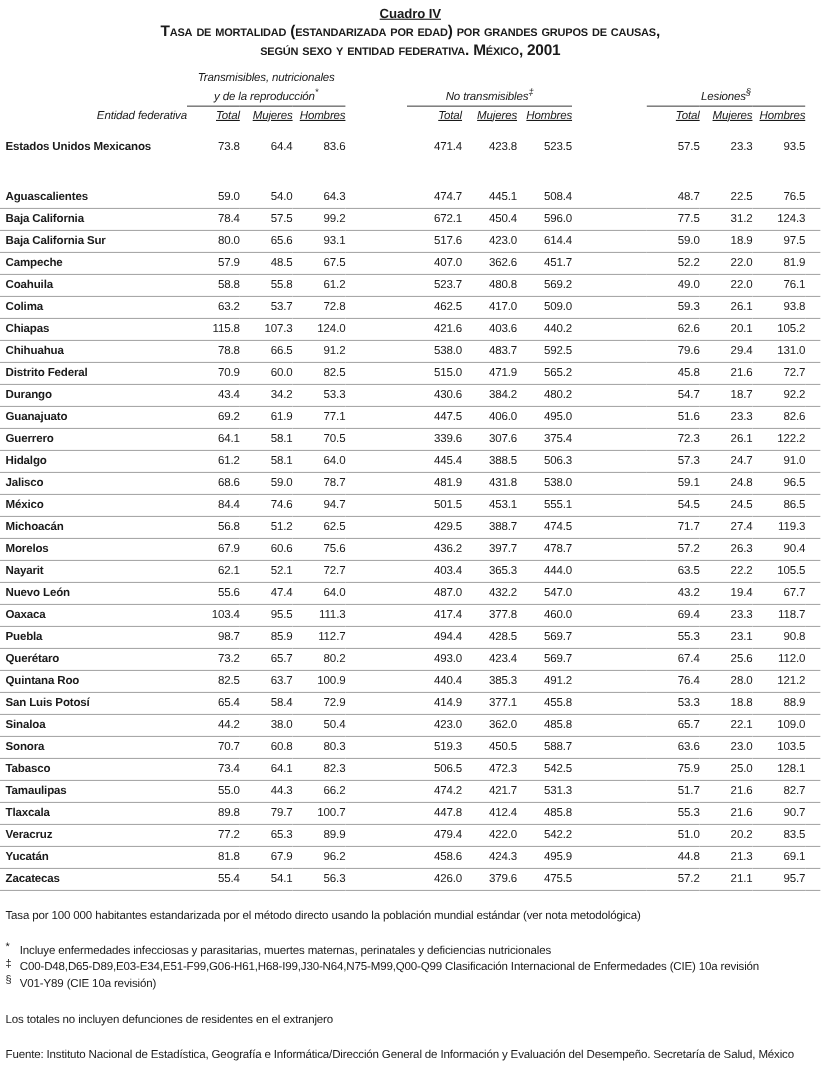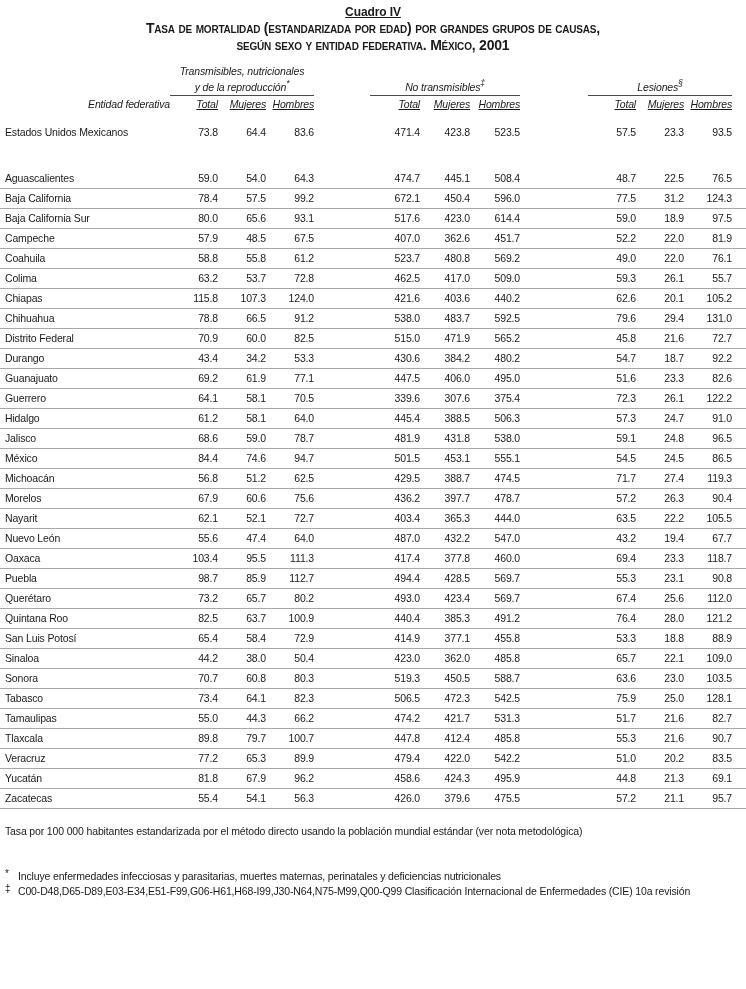--- a/index.html
+++ b/index.html
@@ -22,30 +22,30 @@
   table { width:746px; border-collapse:collapse; table-layout:fixed;
           font-size:10.5px; letter-spacing:-0.15px; }
   thead td { font-style:italic; }
   td { padding:0; }
   .grp { text-align:center; vertical-align:bottom; line-height:12px;
          border-bottom:1px solid #4a4a4a; padding-bottom:2px; }
   .grp sup { font-size:8.5px; }
   .entidad-head { text-align:right; vertical-align:bottom; padding:0 0 3px 5px; }
   .sub { text-align:right; padding:2px 0 3px 0;text-decoration:underline; }
   .num { text-align:right; }
-  .name { text-align:left; padding-left:5px; }
+  .name { text-align:left; padding-left:5px;font-weight:bold; }
   tbody td { height:19px; vertical-align:middle; }
   tr.national td { border-bottom:none; padding-top:10px; padding-bottom:6px; }
   tr.spacer td { height:21px; border:none; }
   tr.state td { border-bottom:1px solid #a8a8a8; }
 
   
   .footnotes { padding:0 6px 0 5px; font-size:10.5px; letter-spacing:-0.15px;
                line-height:14px; margin-top:15px; }
-  .rate-note { margin-bottom:31px; }
+  .rate-note { margin-bottom:18px; }
   .fn-block { margin-bottom:18px; }
   .fn-line { padding-left:13px; }
   .fn-mark { display:inline-block; width:13px; margin-left:-13px;
              position:relative; top:-3px; font-size:10px; }
   .totals-note { margin-bottom:18px; }
   .source { text-align:justify; }
 </style>
 </head>
 <body>
 
@@ -206,21 +206,21 @@
           <td class="num">63.2</td>
           <td class="num">53.7</td>
           <td class="num">72.8</td>
           <td></td>
           <td class="num">462.5</td>
           <td class="num">417.0</td>
           <td class="num">509.0</td>
           <td></td>
           <td class="num">59.3</td>
           <td class="num">26.1</td>
-          <td class="num">55.7</td>
+          <td class="num">93.8</td>
           <td></td>
         </tr>
         <tr class="state">
           <td class="name">Chiapas</td>
           <td class="num">115.8</td>
           <td class="num">107.3</td>
           <td class="num">124.0</td>
           <td></td>
           <td class="num">421.6</td>
           <td class="num">403.6</td>
@@ -607,16 +607,19 @@
           <td></td>
         </tr>
       </tbody>
   </table>
 
   <div class="footnotes">
     <div class="rate-note">Tasa por 100 000 habitantes estandarizada por el método directo usando la población mundial estándar (ver nota metodológica)</div>
     <div class="fn-block">
         <div class="fn-line"><span class="fn-mark">*</span><span>Incluye enfermedades infecciosas y parasitarias, muertes maternas, perinatales y deficiencias nutricionales</span></div>
         <div class="fn-line"><span class="fn-mark">‡</span><span>C00-D48,D65-D89,E03-E34,E51-F99,G06-H61,H68-I99,J30-N64,N75-M99,Q00-Q99 Clasificación Internacional de Enfermedades (CIE) 10a revisión</span></div>
+        <div class="fn-line"><span class="fn-mark">§</span><span>V01-Y89 (CIE 10a revisión)</span></div>
       </div>
+    <div class="totals-note">Los totales no incluyen defunciones de residentes en el extranjero</div>
+    <div class="source">Fuente: Instituto Nacional de Estadística, Geografía e Informática/Dirección General de Información y Evaluación del Desempeño. Secretaría de Salud, México</div>
   </div>
 
 </div>
 
 </body></html>

